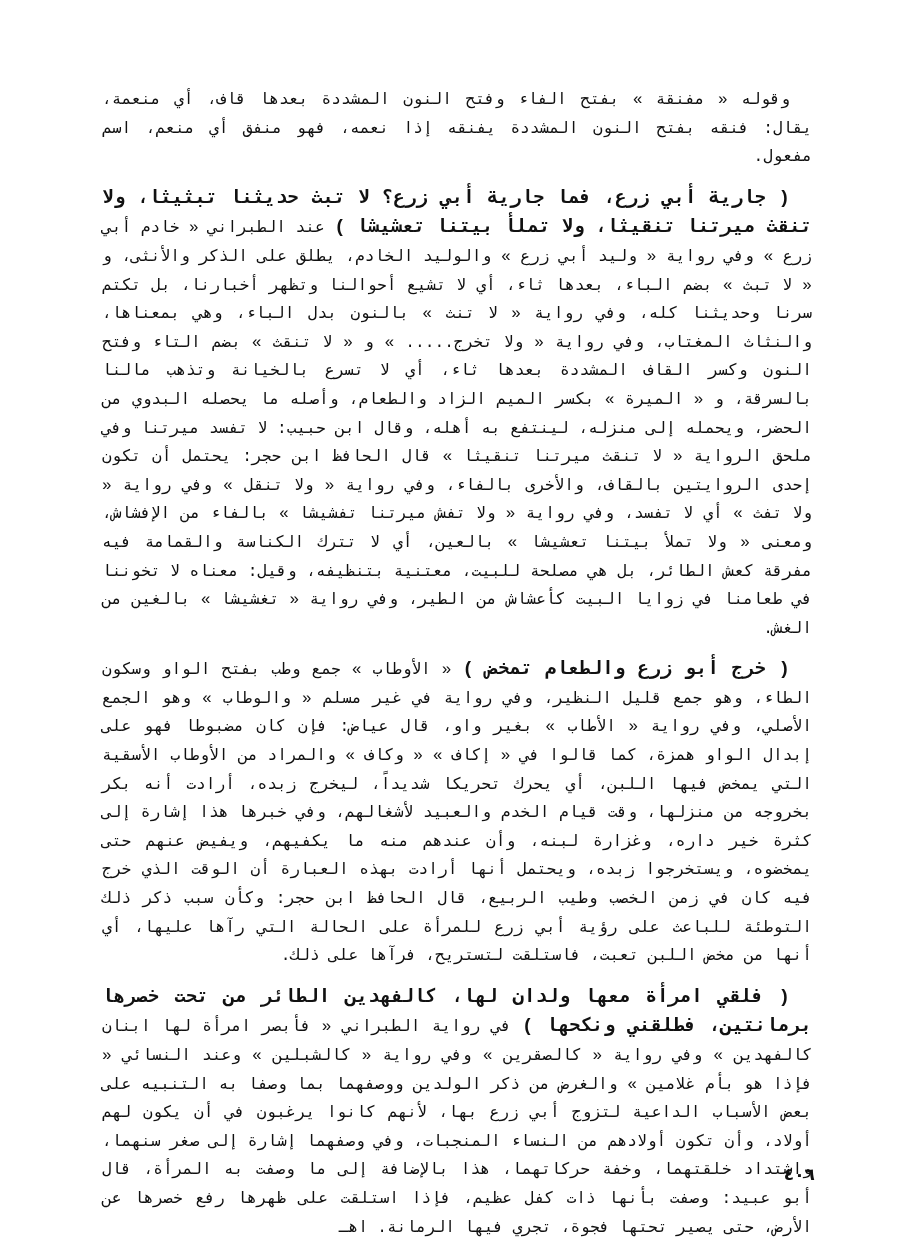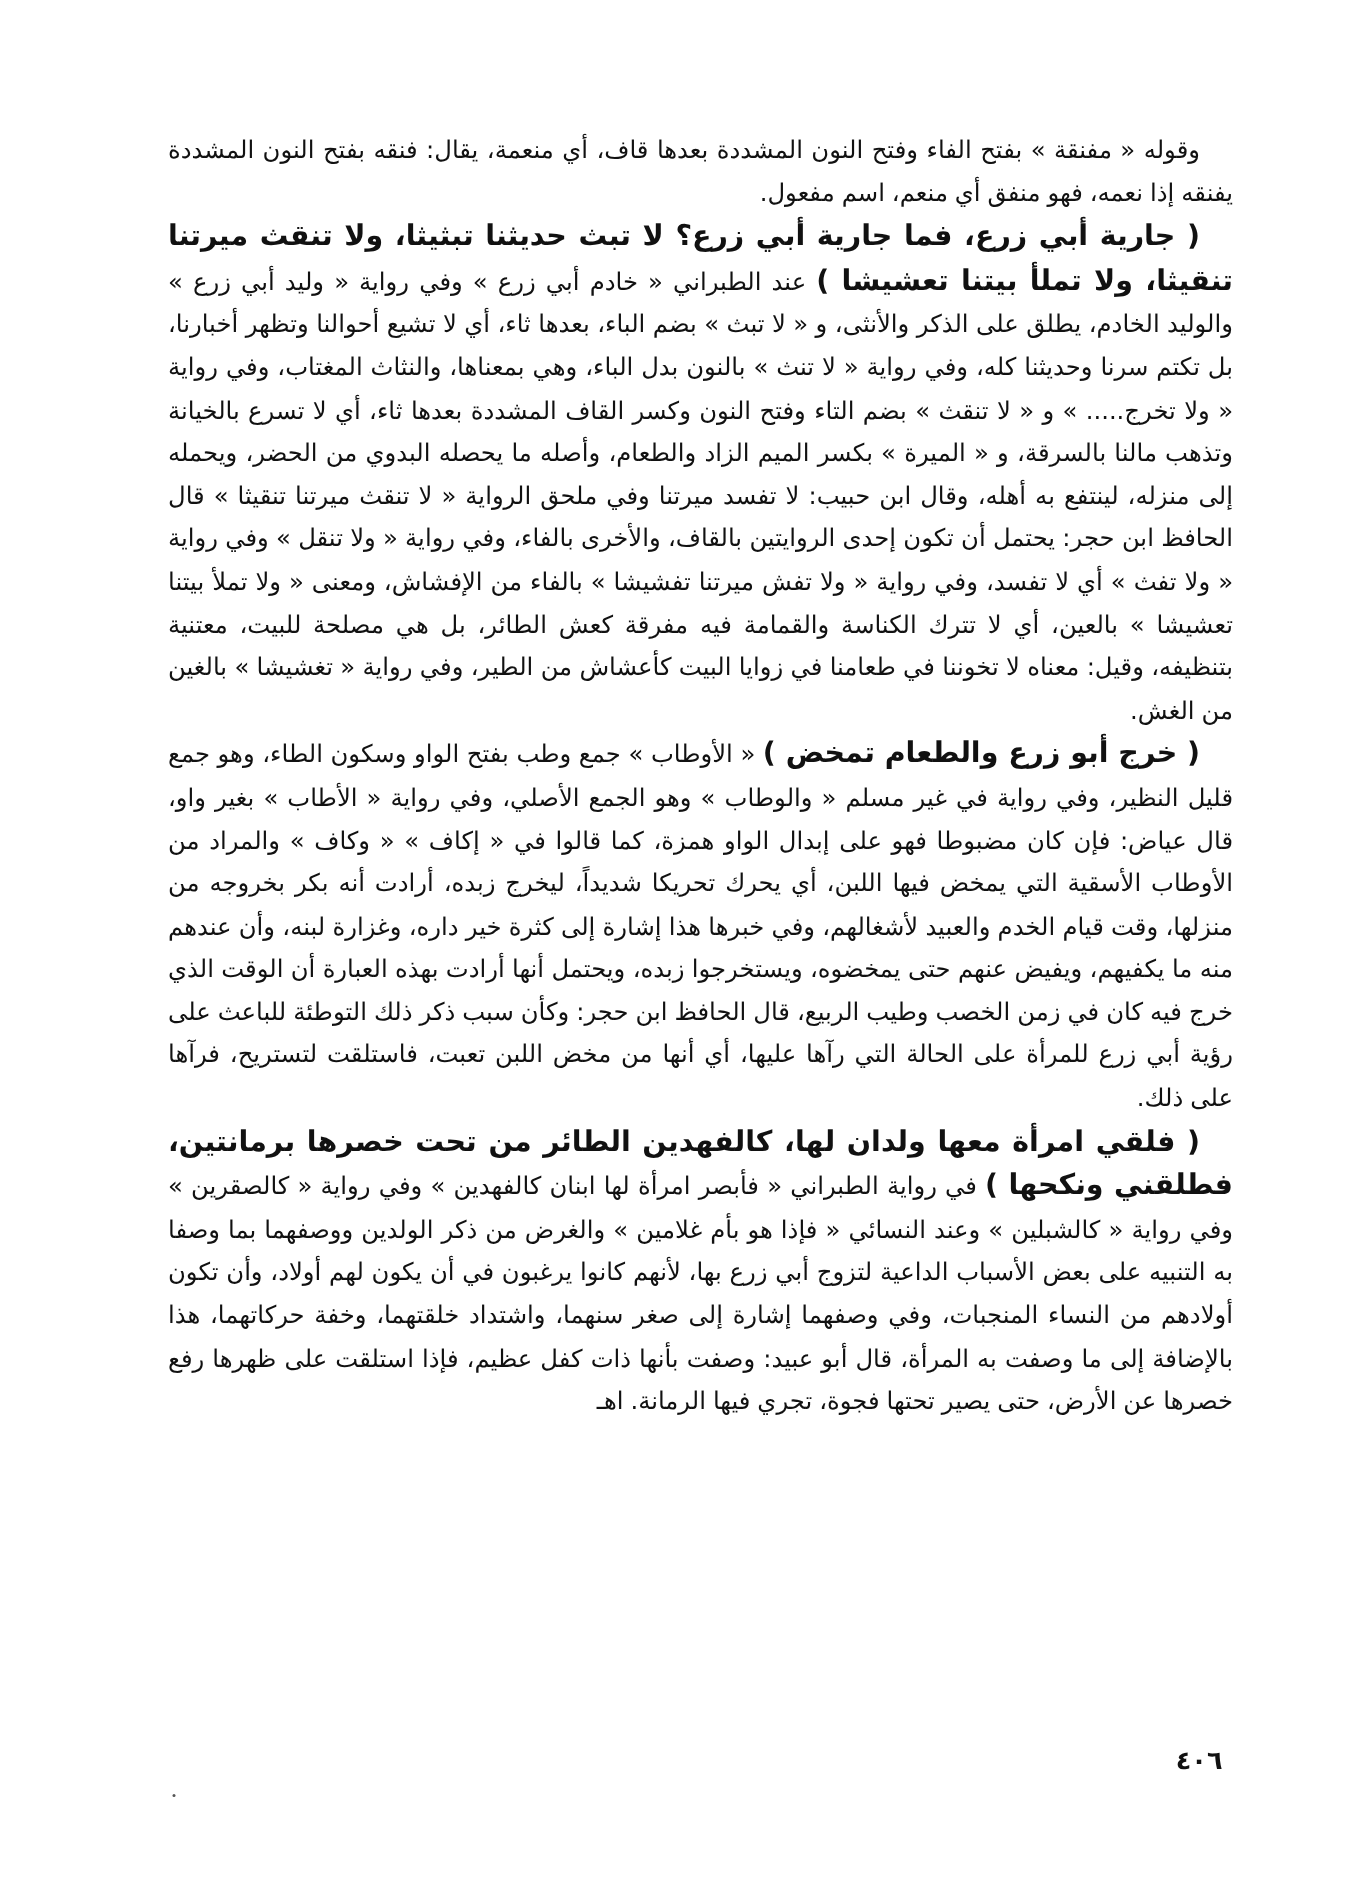--- a/index.html
+++ b/index.html
@@ -10,35 +10,36 @@
     body {
       width: 911px;
       height: 1260px;
       position: relative;
       overflow: hidden;
       color: #111111;
       font-family: "DejaVu Sans", sans-serif;
     }
     .page {
       position: absolute;
-      left: 112px;
+      left: 102px;
       top: 86px;
       width: 710px;
       direction: rtl;
       text-align: justify;
       text-align-last: right;
+      font-family: Liberation Mono, monospace;
     }
     .para {
       margin: 0;
       font-size: 16.2px;
       line-height: 28.6px;
       text-indent: 22px;
       word-spacing: -0.5px;
     }
-    .para + .para { }
+    .para + .para { margin-top: 12px; }
     .para.first { margin-top: 0; }
     .quote {
       font-weight: bold;
       font-size: 19px;
       letter-spacing: -0.2px;
     }
     .page-number {
       position: absolute;
       left: 740px;
       top: 1164px;

